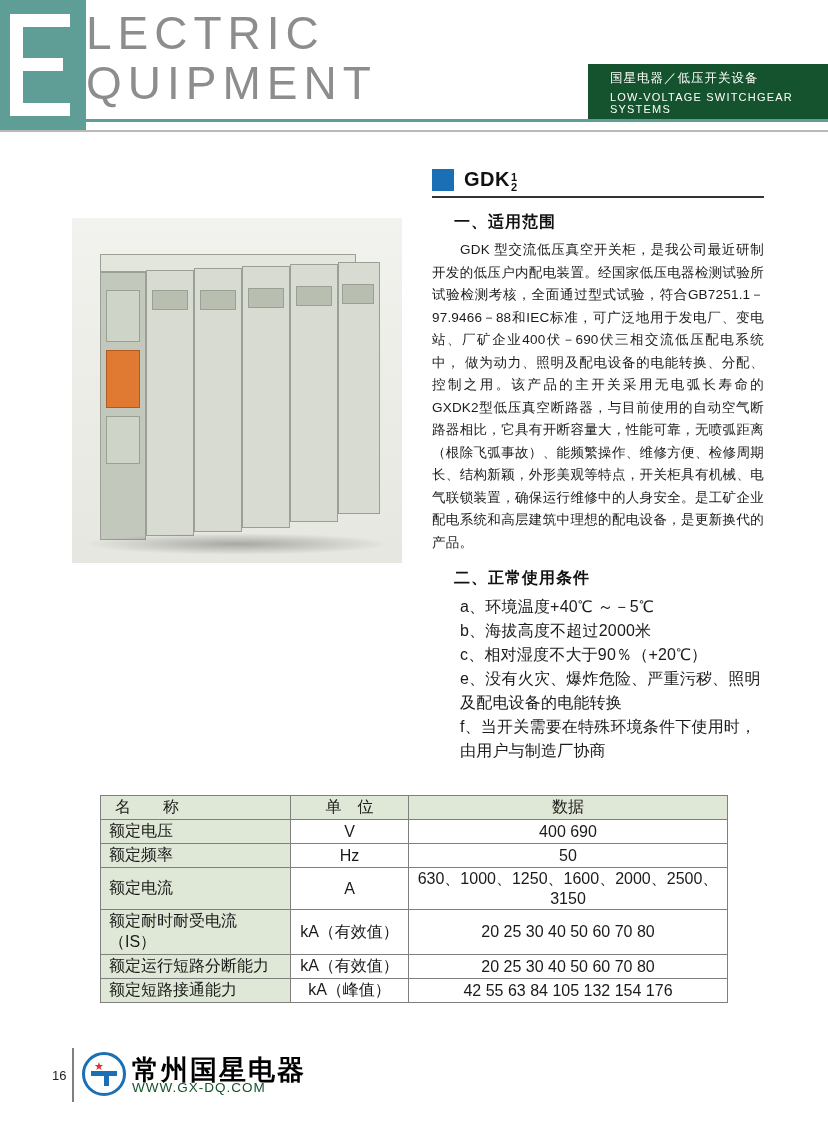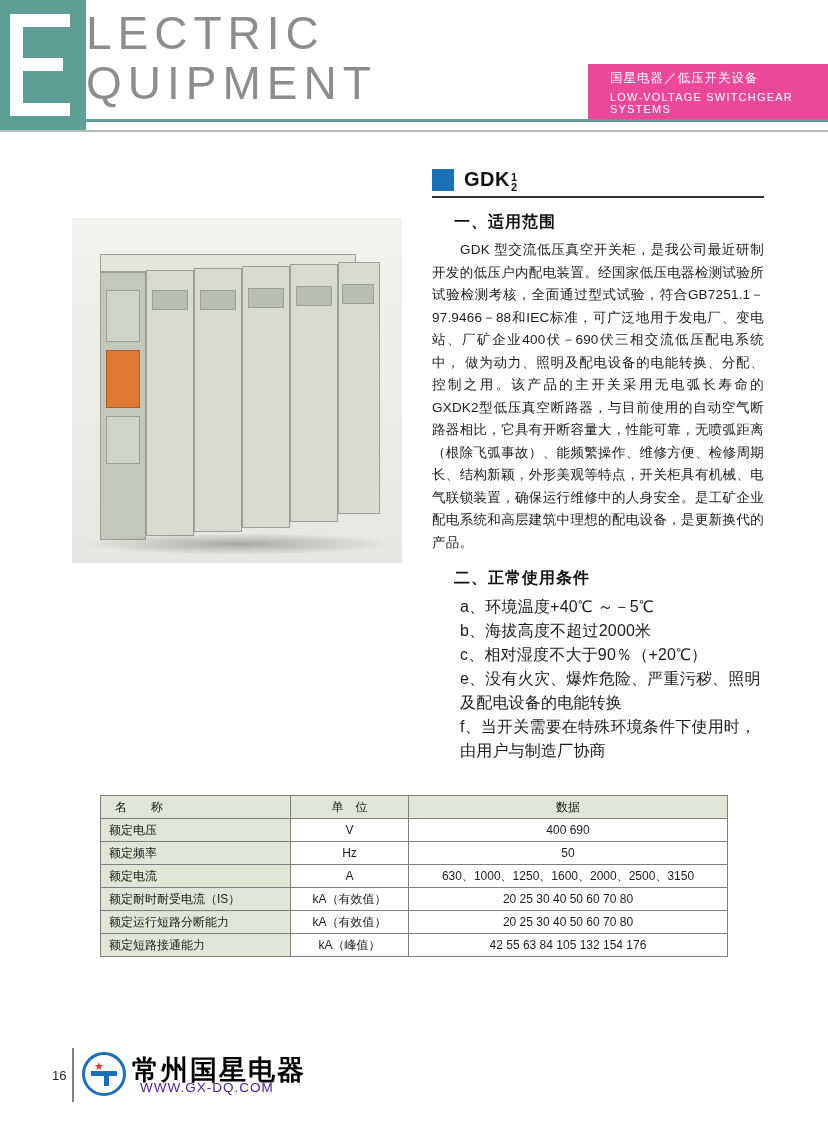--- a/index.html
+++ b/index.html
@@ -36,21 +36,21 @@
     color:#8d8d8d;
     font-family:"Liberation Sans", sans-serif;
     font-weight:300;
     letter-spacing:6px;
   }
   .title-line1 { font-size:46px; line-height:54px; }
   .title-line2 { font-size:46px; line-height:54px; margin-top:-4px;}
 
   .header-teal-right {
     position:absolute; left:588px; top:64px; width:240px; height:55px;
-    background:#ec4899;
+    background:#14532d;
   }
   .header-teal-right .cn {
     position:absolute; left:22px; top:6px;
     color:#ffffff; font-size:12.5px; letter-spacing:1px;
   }
   .header-teal-right .en {
     position:absolute; left:22px; top:27px;
     color:#ffffff; font-size:11px; letter-spacing:1.2px;
   }
   .header-rule {
@@ -117,21 +117,21 @@
 
   
   .table-heading {
     position:absolute; left:100px; top:800px;
     font-size:16px; font-weight:bold; color:#111; letter-spacing:1px;
   }
   table.specs {
     position:absolute; left:100px; top:795px;
     width:628px;
     border-collapse:collapse;
-    font-size:12px;
+    font-size:16px;
     color:#1a1a1a;
   }
   table.specs th, table.specs td {
     border:1px solid #7f7f7f;
     height:23px;
     padding:1px 6px;
   }
   table.specs thead th {
     background:#dfe8d6; font-weight:normal; text-align:center;
   }
@@ -164,22 +164,22 @@
     position:absolute; left:22px; top:19px; width:5px; height:15px; background:#1b6fb5;
   }
   .logo-mark .star {
     position:absolute; left:12px; top:8px; color:#e03030; font-size:11px;
   }
   .footer-cn {
     position:absolute; left:132px; top:1052px;
     font-size:27px; font-weight:bold; color:#000000; letter-spacing:2px;
   }
   .footer-url {
-    position:absolute; left:140px; top:1080px;
-    font-size:13.5px; color:#4c1d95; letter-spacing:1px;text-align:right;
+    position:absolute; left:132px; top:1080px;
+    font-size:13.5px; color:#14532d; letter-spacing:1px;text-align:right;
   }
 </style>
 </head>
 <body>
 
 <div class="header">
   <div class="header-teal-left"></div>
 
   <div class="header-e-glyph">
     <span class="bar v"></span>

